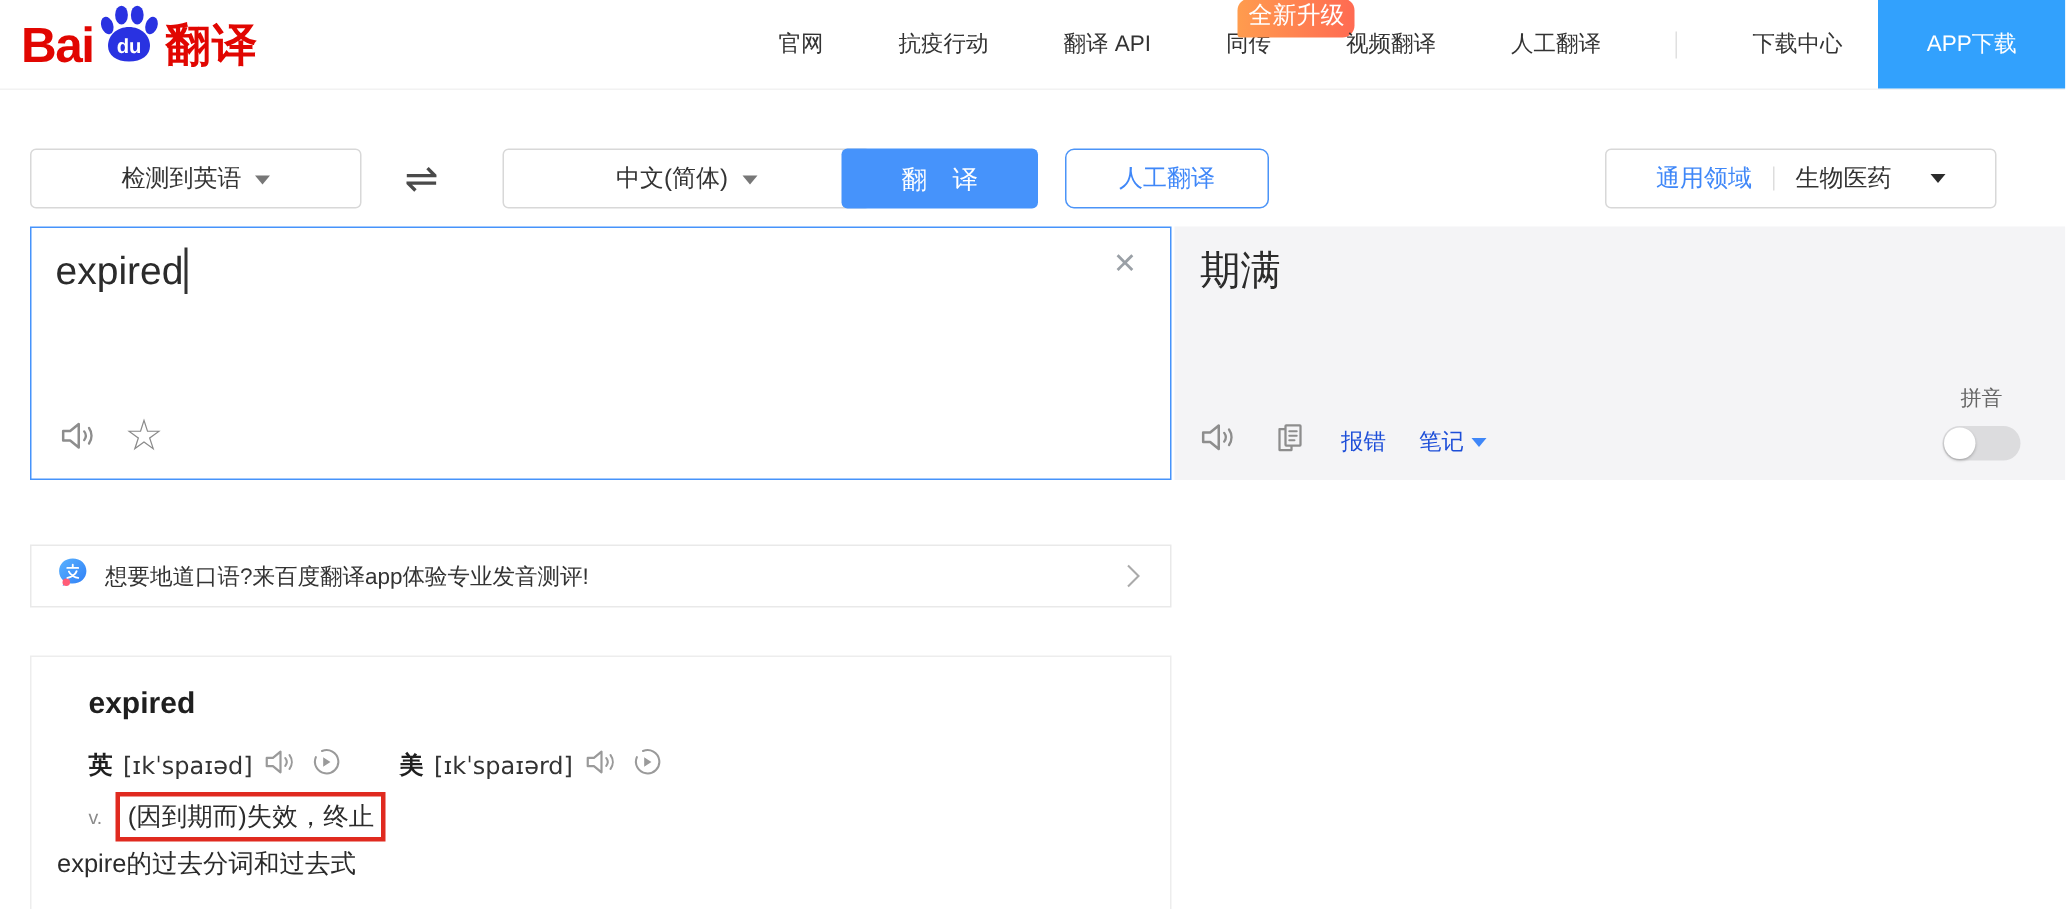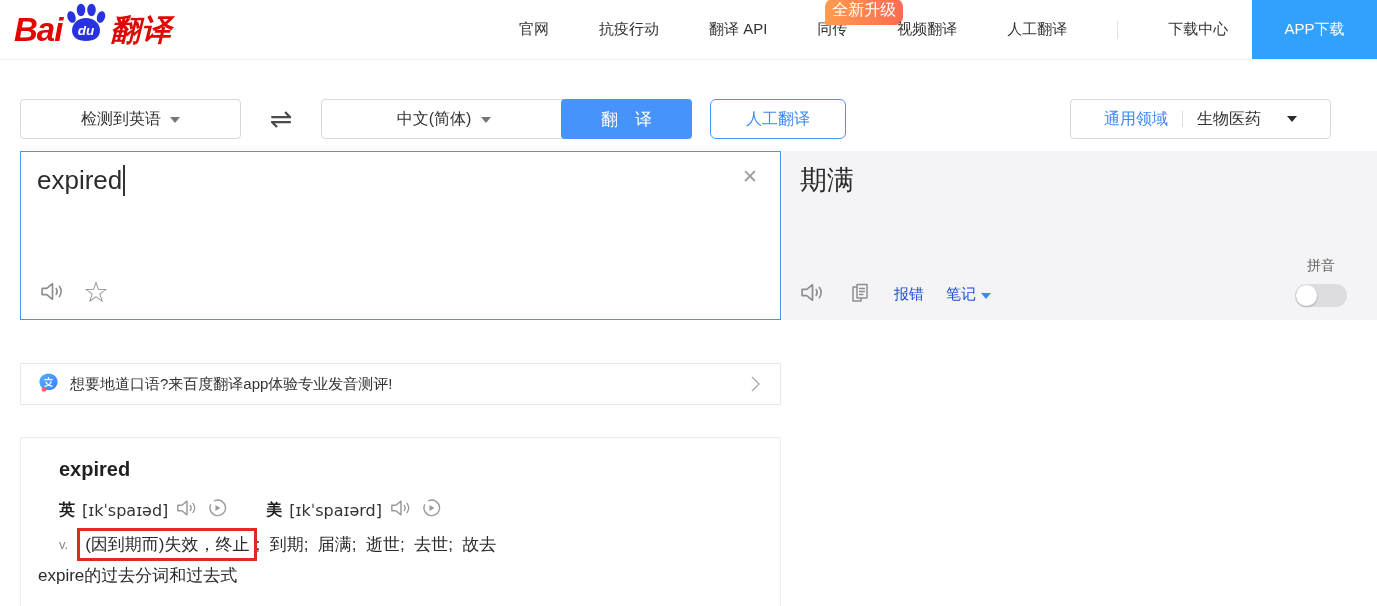--- a/index.html
+++ b/index.html
@@ -1,37 +1,37 @@
 <!DOCTYPE html>
 <html><head>
 <meta charset="utf-8">
 <style>
   html,body{margin:0;padding:0;background:#fff;}
   body{font-family:"Liberation Sans","DejaVu Sans",sans-serif;color:#333;}
   .stage{position:relative;width:1377px;height:606px;background:#fff;overflow:hidden;}
 
   
   .header{position:absolute;left:0;top:0;width:1377px;height:59px;background:#fff;border-bottom:1px solid #f2f2f2;}
-  .logo{position:absolute;left:14px;top:6px;height:48px;display:flex;align-items:center;cursor:pointer;font-style:italic;}
+  .logo{position:absolute;left:14px;top:6px;height:48px;display:flex;align-items:center;cursor:pointer;}
   .logo .bai{font-size:33px;font-weight:800;color:#e10601;letter-spacing:-1px;}
   .logo .paw{margin:-8px 1px 0 1px;}
   .logo .product{font-size:30px;font-weight:700;color:#e10601;letter-spacing:1px;}
   .nav{position:absolute;left:519px;top:0;height:59px;display:flex;align-items:center;gap:50px;}
   .nav-item{font-size:15px;color:#333;cursor:pointer;position:relative;white-space:nowrap;}
   .nav-badge{position:absolute;top:-21px;left:8px;font-size:16px;color:#fff;padding:1px 7px 4px;
     background:linear-gradient(90deg,#ff9c4e,#ff6a52);border-radius:8px 8px 8px 2px;white-space:nowrap;text-align:center;}
   .nav-divider{width:1px;height:18px;background:#e0e0e0;}
   .app-download{position:absolute;right:0;top:0;width:125px;height:59px;background:#32a1fd;color:#fff;
     font-size:15px;display:flex;align-items:center;justify-content:center;cursor:pointer;}
 
   
   .lang-select{position:absolute;top:99px;height:40px;box-sizing:border-box;border:1px solid #d8d8d8;border-radius:4px;
     background:#fff;display:flex;align-items:center;justify-content:center;gap:9px;font-size:16px;color:#333;cursor:pointer;}
   .sel-src{left:20px;width:221px;}
-  .sel-tgt{left:321px;width:246px;gap:10px;}
+  .sel-tgt{left:335px;width:246px;gap:10px;}
   .caret{width:0;height:0;border-left:5px solid transparent;border-right:5px solid transparent;border-top:6px solid #777;margin-top:2px;}
   .swap{position:absolute;left:261px;top:99px;width:40px;height:40px;display:flex;align-items:center;justify-content:center;
     font-size:27px;color:#4a4a4a;cursor:pointer;}
   .btn-translate{position:absolute;left:561px;top:99px;width:131px;height:40px;background:#4693fb;border-radius:4px;
     color:#fff;font-size:17px;display:flex;align-items:center;justify-content:center;cursor:pointer;}
   .btn-human{position:absolute;left:710px;top:99px;width:136px;height:40px;box-sizing:border-box;border:1px solid #4b94f8;
     border-radius:6px;color:#3f87f8;font-size:16px;background:#fff;display:flex;align-items:center;justify-content:center;cursor:pointer;}
   .domain{position:absolute;left:1070px;top:99px;width:261px;height:40px;box-sizing:border-box;border:1px solid #d8d8d8;
     border-radius:4px;background:#fff;display:flex;align-items:center;justify-content:center;gap:14px;font-size:16px;}
   .domain .general{color:#3f87f8;cursor:pointer;text-align:right;}
@@ -261,19 +261,18 @@
             <path d="M9.5 4A8.5 8.5 0 1 1 5 8.5" fill="none" stroke="#9a9a9a" stroke-width="1.5" stroke-linecap="round"></path>
             <path d="M10.3 8.6l5.3 3.4-5.3 3.4z" fill="#9a9a9a"></path>
           </svg>
         </span>
       </span>
     </div>
 
     <div class="def-row">
       <span class="pos">v.</span>
       <span class="redbox">(因到期而)失效，终止</span>
-      <span class="def-rest">;  到期;  届满;  逝世;  去世;  故去</span>
     </div>
 
     <div class="def-note">expire的过去分词和过去式</div>
   </div>
 
 </div>
 
 </body></html>

